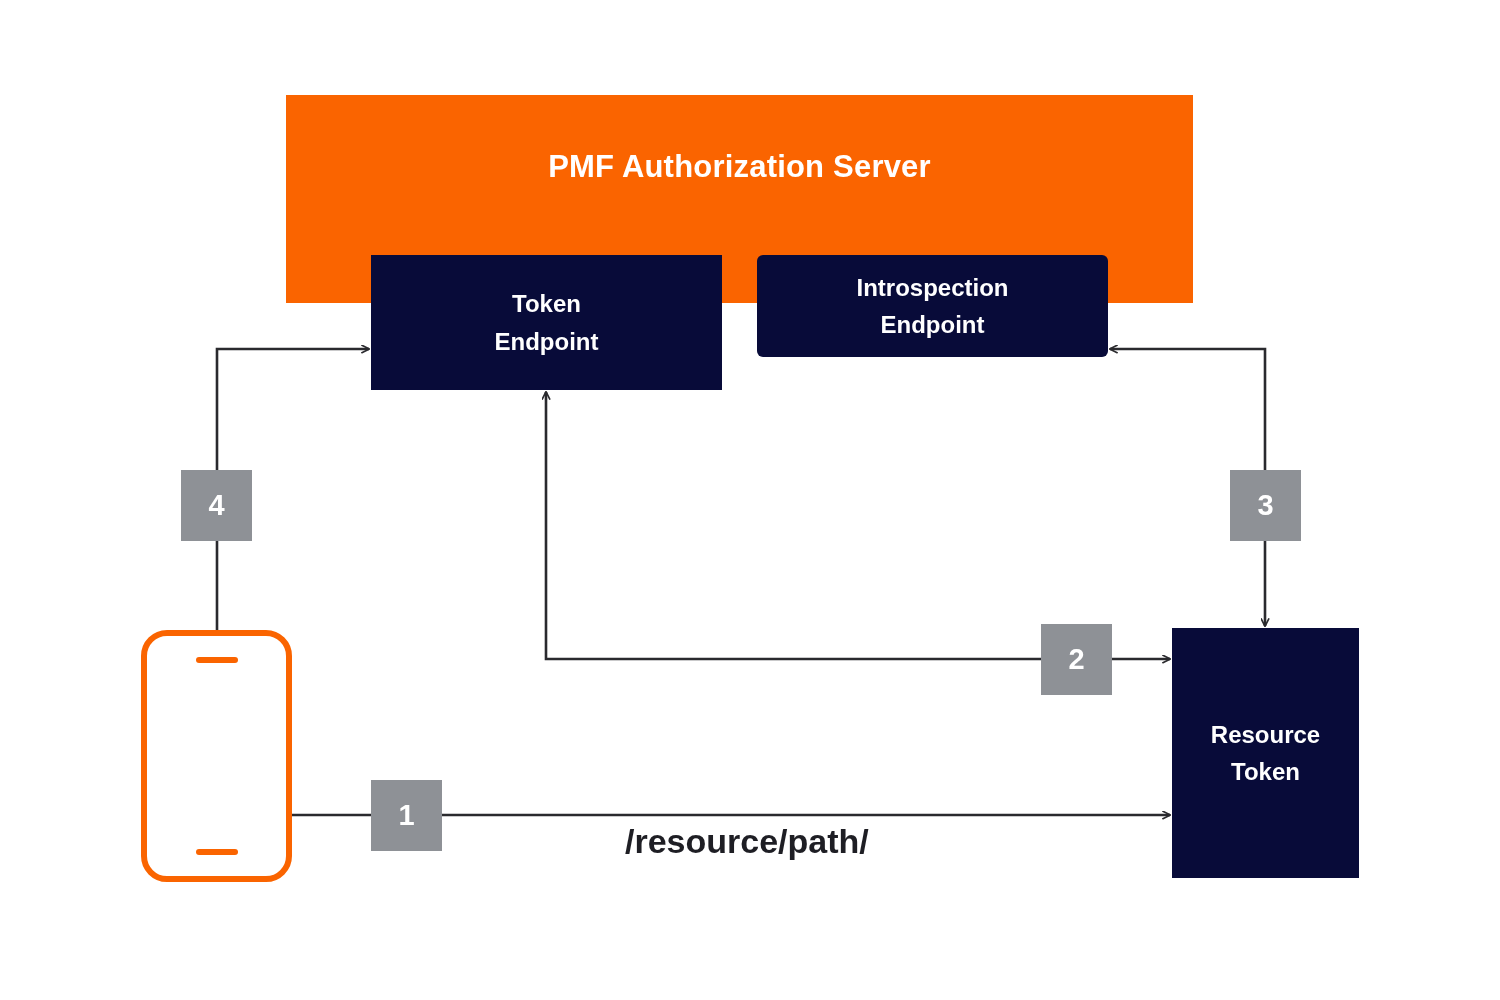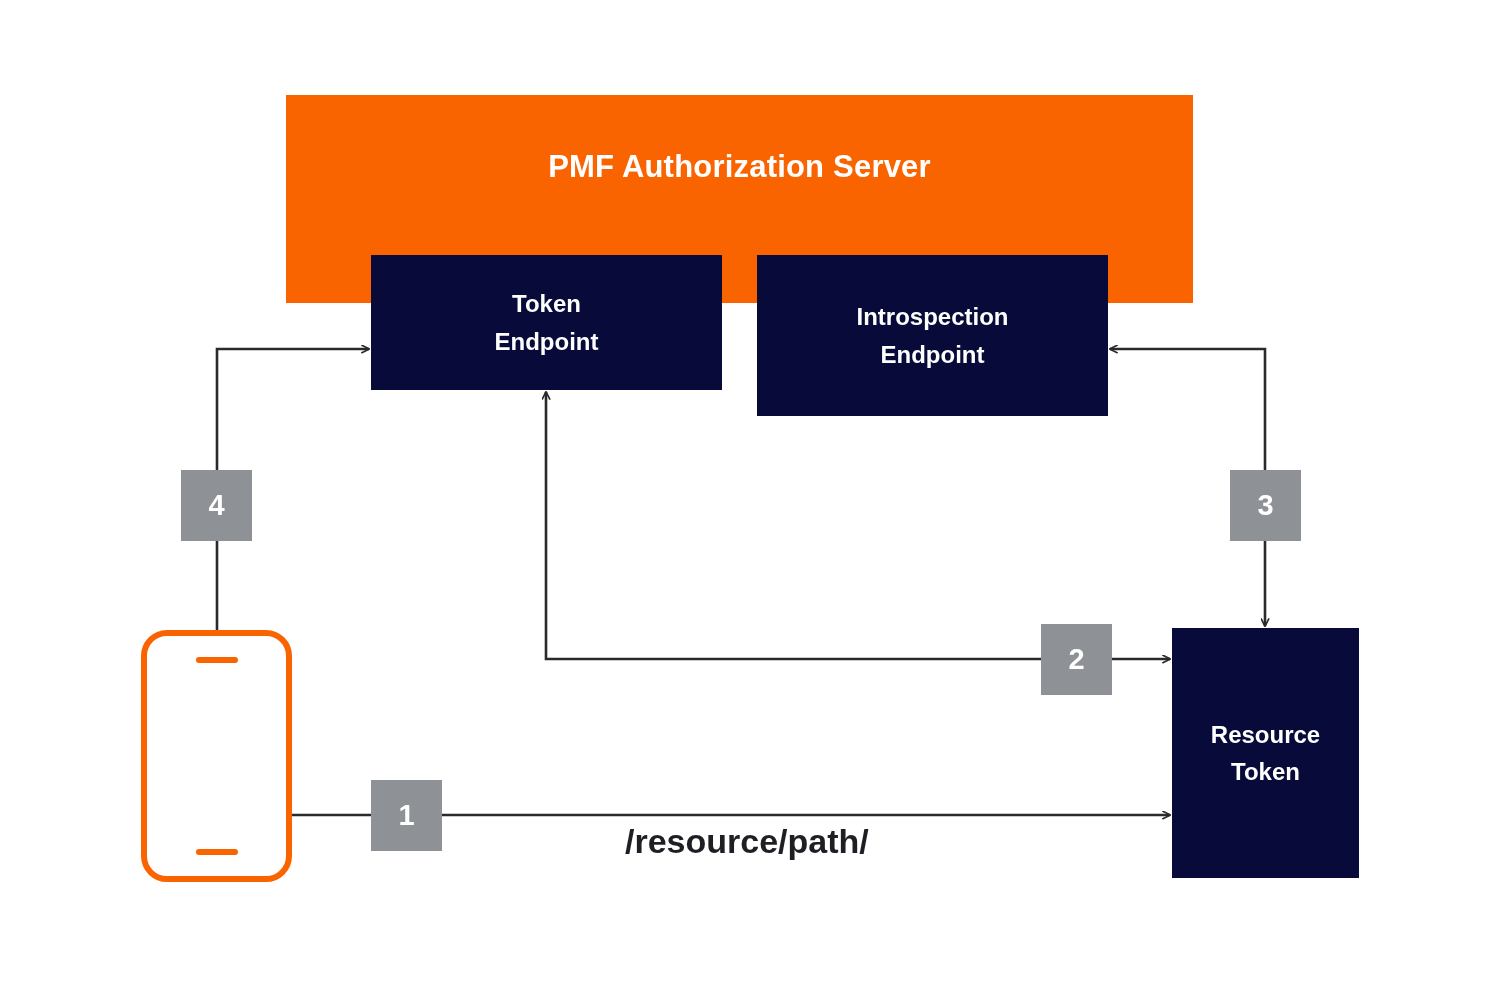--- a/index.html
+++ b/index.html
@@ -57,21 +57,22 @@
   #token-endpoint {
     left: 371px;
     top: 255px;
     width: 351px;
     height: 135px;
   }
   #introspection-endpoint {
     left: 757px;
     top: 255px;
     width: 351px;
-    height: 161px;
+    height: 102px;
+    border-radius: 6px;
   }
   #resource-server {
     left: 1172px;
     top: 628px;
     width: 187px;
     height: 250px;
     background: #080B39;
     color: #ffffff;
     font-size: 24px;
     font-weight: bold;

